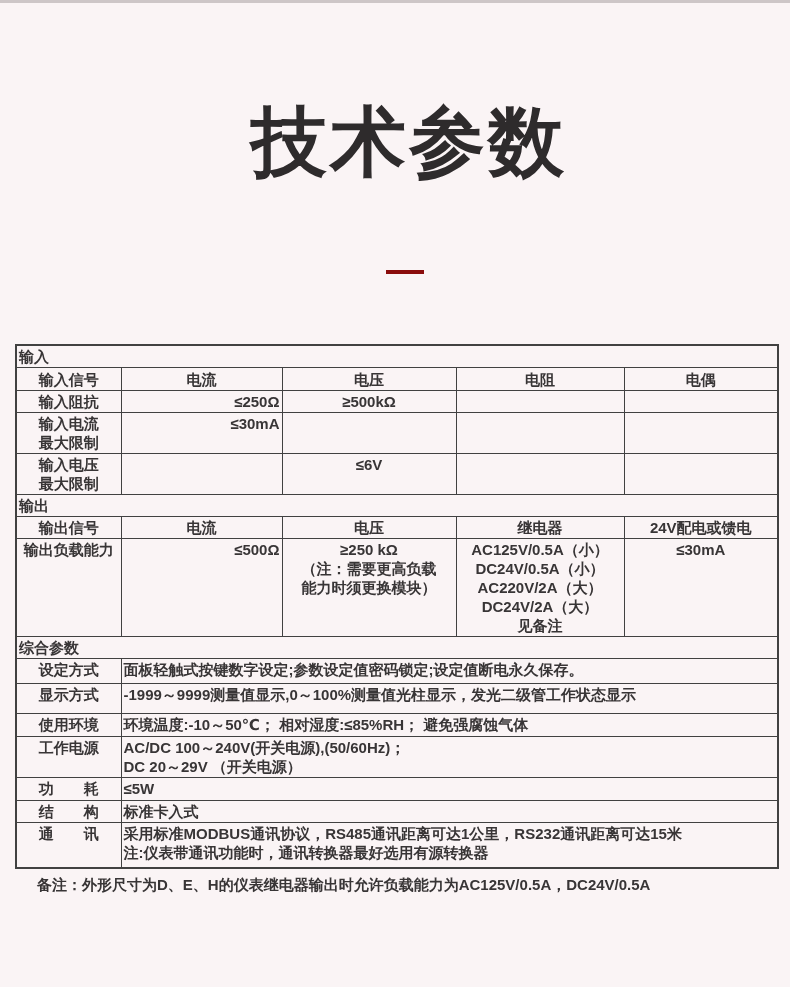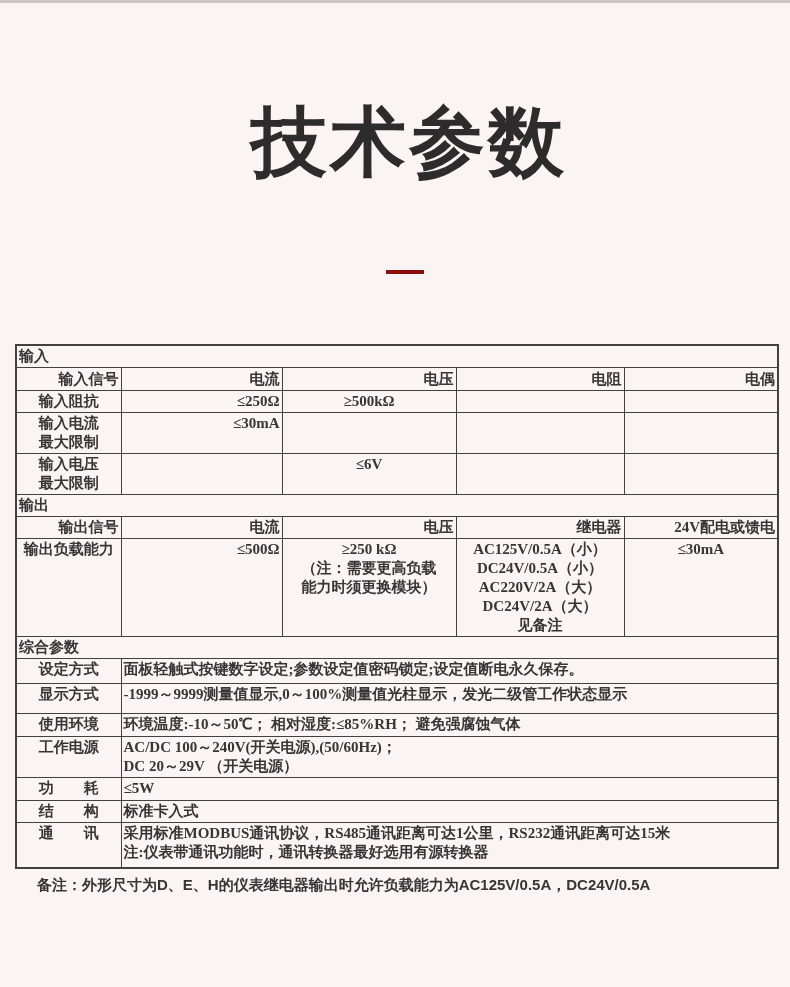--- a/index.html
+++ b/index.html
@@ -37,35 +37,34 @@
   }
   table.spec {
     width: 762px;
     border-collapse: collapse;
     table-layout: fixed;
     font-size: 15px;
     line-height: 19px;
     font-weight: bold;
     color: #383536;
     border: 2px solid #414141;
-    font-family: Liberation Serif, serif;
   }
   table.spec td {
     border: 1.5px solid #414141;
     padding: 1px 2px;
     overflow: hidden;
     box-sizing: border-box;
   }
   td.section-cell {
     text-align: left;
     padding-left: 23px;
     vertical-align: middle;
   }
   td.head {
-    text-align: right;
+    text-align: center;
     vertical-align: middle;
   }
   td.row-label {
     text-align: center;
     vertical-align: top;
     white-space: pre-line;
     padding-top: 2px;
   }
   td.v {
     vertical-align: top;

